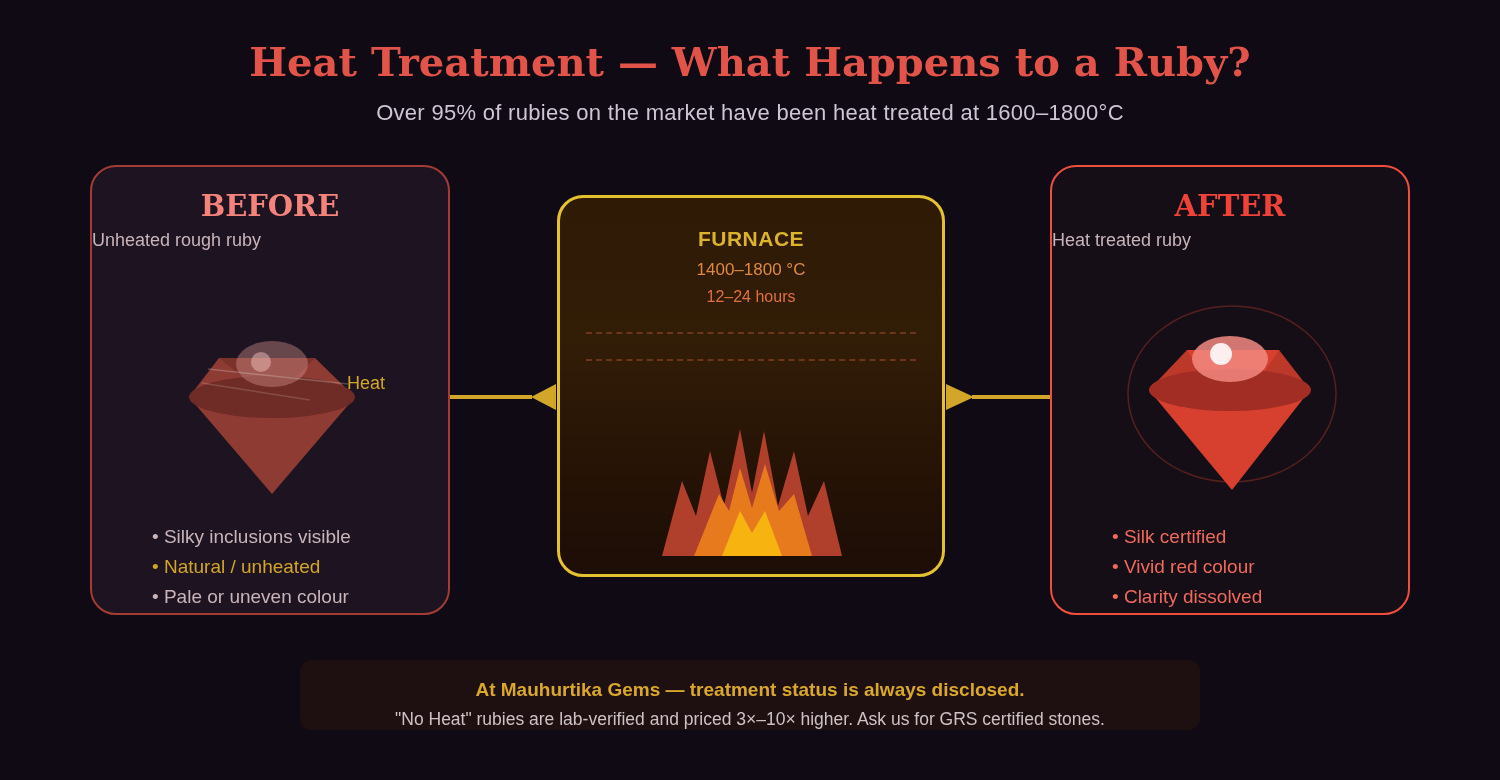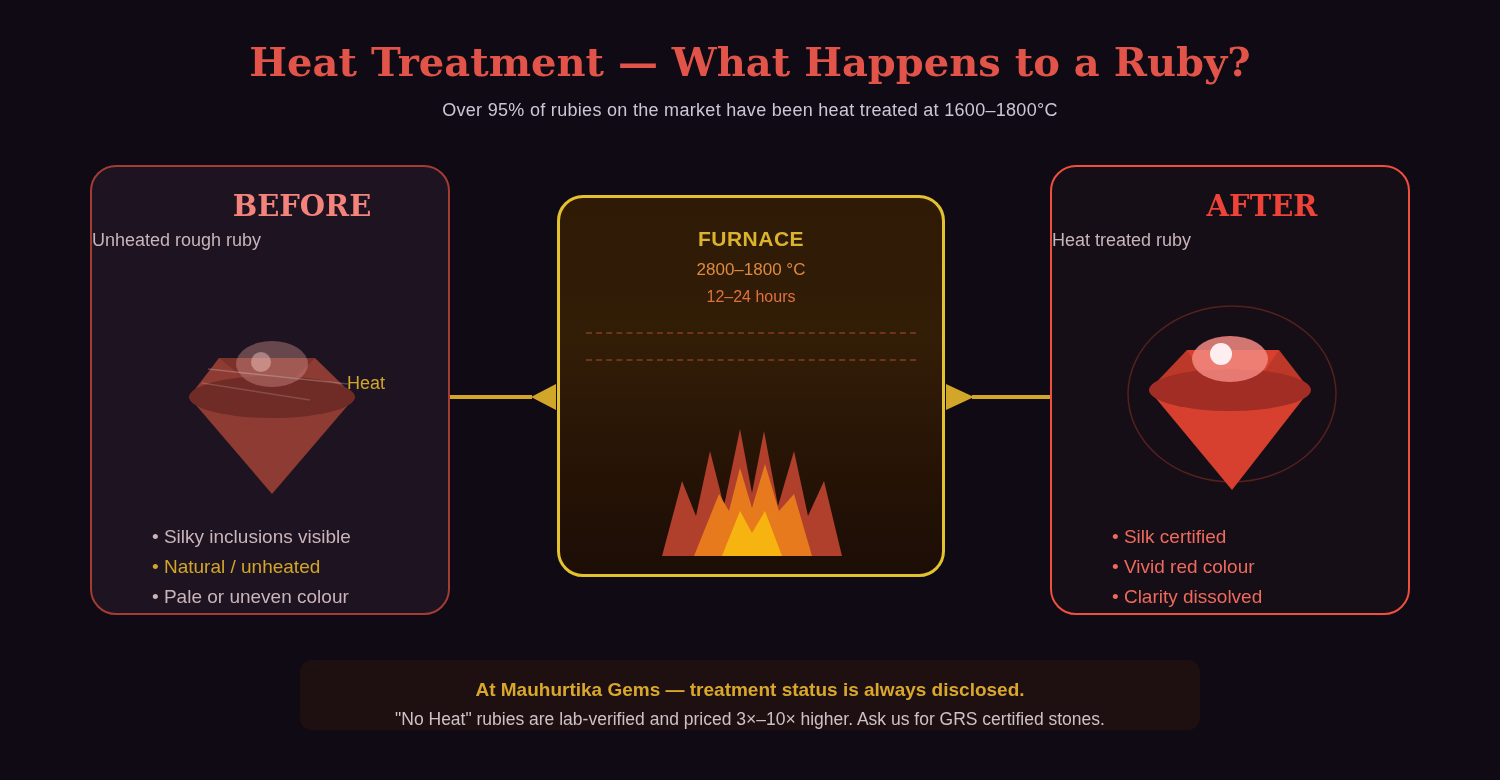--- a/index.html
+++ b/index.html
@@ -3,34 +3,34 @@
 <meta charset="utf-8">
 <style>
   html,body{margin:0;padding:0;background:#0f0a13;}
   #stage{position:relative;width:1500px;height:780px;background:var(--bg);overflow:hidden;
          font-family:"Liberation Sans",sans-serif;}
 
   
   .title{position:absolute;top:38px;left:0;width:1500px;text-align:center;
          font-family:"DejaVu Serif",serif;font-weight:bold;font-size:40px;color:var(--title-red);}
   .subtitle{position:absolute;top:100px;left:0;width:1500px;text-align:center;
-         font-size:18px;color:var(--subtitle-gray);letter-spacing:.3px;}
+         font-size:22px;color:var(--subtitle-gray);letter-spacing:.3px;}
 
   
   .panel{position:absolute;border-radius:26px;box-sizing:border-box;}
   .panel-before{left:90px;top:165px;width:360px;height:450px;
          border:2.5px solid var(--before-border);background:var(--before-bg);}
   .panel-after{left:1050px;top:165px;width:360px;height:450px;
          border:2.5px solid var(--after-border);background:var(--after-bg);}
   .panel-furnace{left:557px;top:195px;width:388px;height:382px;
          border:3px solid var(--furnace-border);
          background:linear-gradient(180deg,#2e1a05 0%,#321d07 38%,#261305 72%,#1c0d06 100%);}
 
   .panel-h{position:absolute;width:100%;text-align:center;font-family:"DejaVu Serif",serif;
-         font-weight:bold;font-size:29px;padding-left:32px;}
+         font-weight:bold;font-size:29px;}
   .panel-before .panel-h{top:22px;color:var(--before-title);}
   .panel-after  .panel-h{top:22px;color:var(--after-title);}
   .panel-sub{position:absolute;top:63px;width:100%;text-align:left;font-size:18px;color:var(--panel-text);}
 
   .furnace-h{position:absolute;top:29px;width:100%;text-align:center;
          font-weight:bold;font-size:21px;letter-spacing:.5px;color:var(--furnace-title);}
   .furnace-temp{position:absolute;top:62px;width:100%;text-align:center;font-size:17px;color:var(--furnace-temp);}
   .furnace-time{position:absolute;top:90px;width:100%;text-align:center;font-size:16px;color:var(--furnace-time);}
   .dash{position:absolute;left:26px;right:26px;border-top:2px dashed var(--dash);}
   .dash1{top:134px;} .dash2{top:161px;}
@@ -97,21 +97,21 @@
 
     <div class="bullets">
       <div class="b">• Silky inclusions visible</div>
       <div class="b yellow">• Natural / unheated</div>
       <div class="b">• Pale or uneven colour</div>
     </div>
   </div>
 
   <div class="panel panel-furnace">
     <div class="furnace-h">FURNACE</div>
-    <div class="furnace-temp">2800–1800 °C</div>
+    <div class="furnace-temp">1400–1800 °C</div>
     <div class="furnace-time">12–24 hours</div>
     <div class="dash dash1"></div>
     <div class="dash dash2"></div>
 
     <svg class="flame" width="200" height="130" viewBox="0 0 200 130">
       <polygon class="flame-back" points="10,130 30,55 44,90 58,25 72,80 88,3 100,67 112,5 126,80 142,25 156,90 172,55 190,130"></polygon>
       <polygon class="flame-mid" points="42,130 67,68 77,85 88,42 100,82 113,38 127,85 142,68 160,130"></polygon>
       <polygon class="flame-core" points="70,130 88,85 100,107 113,85 130,130"></polygon>
     </svg>
   </div>

